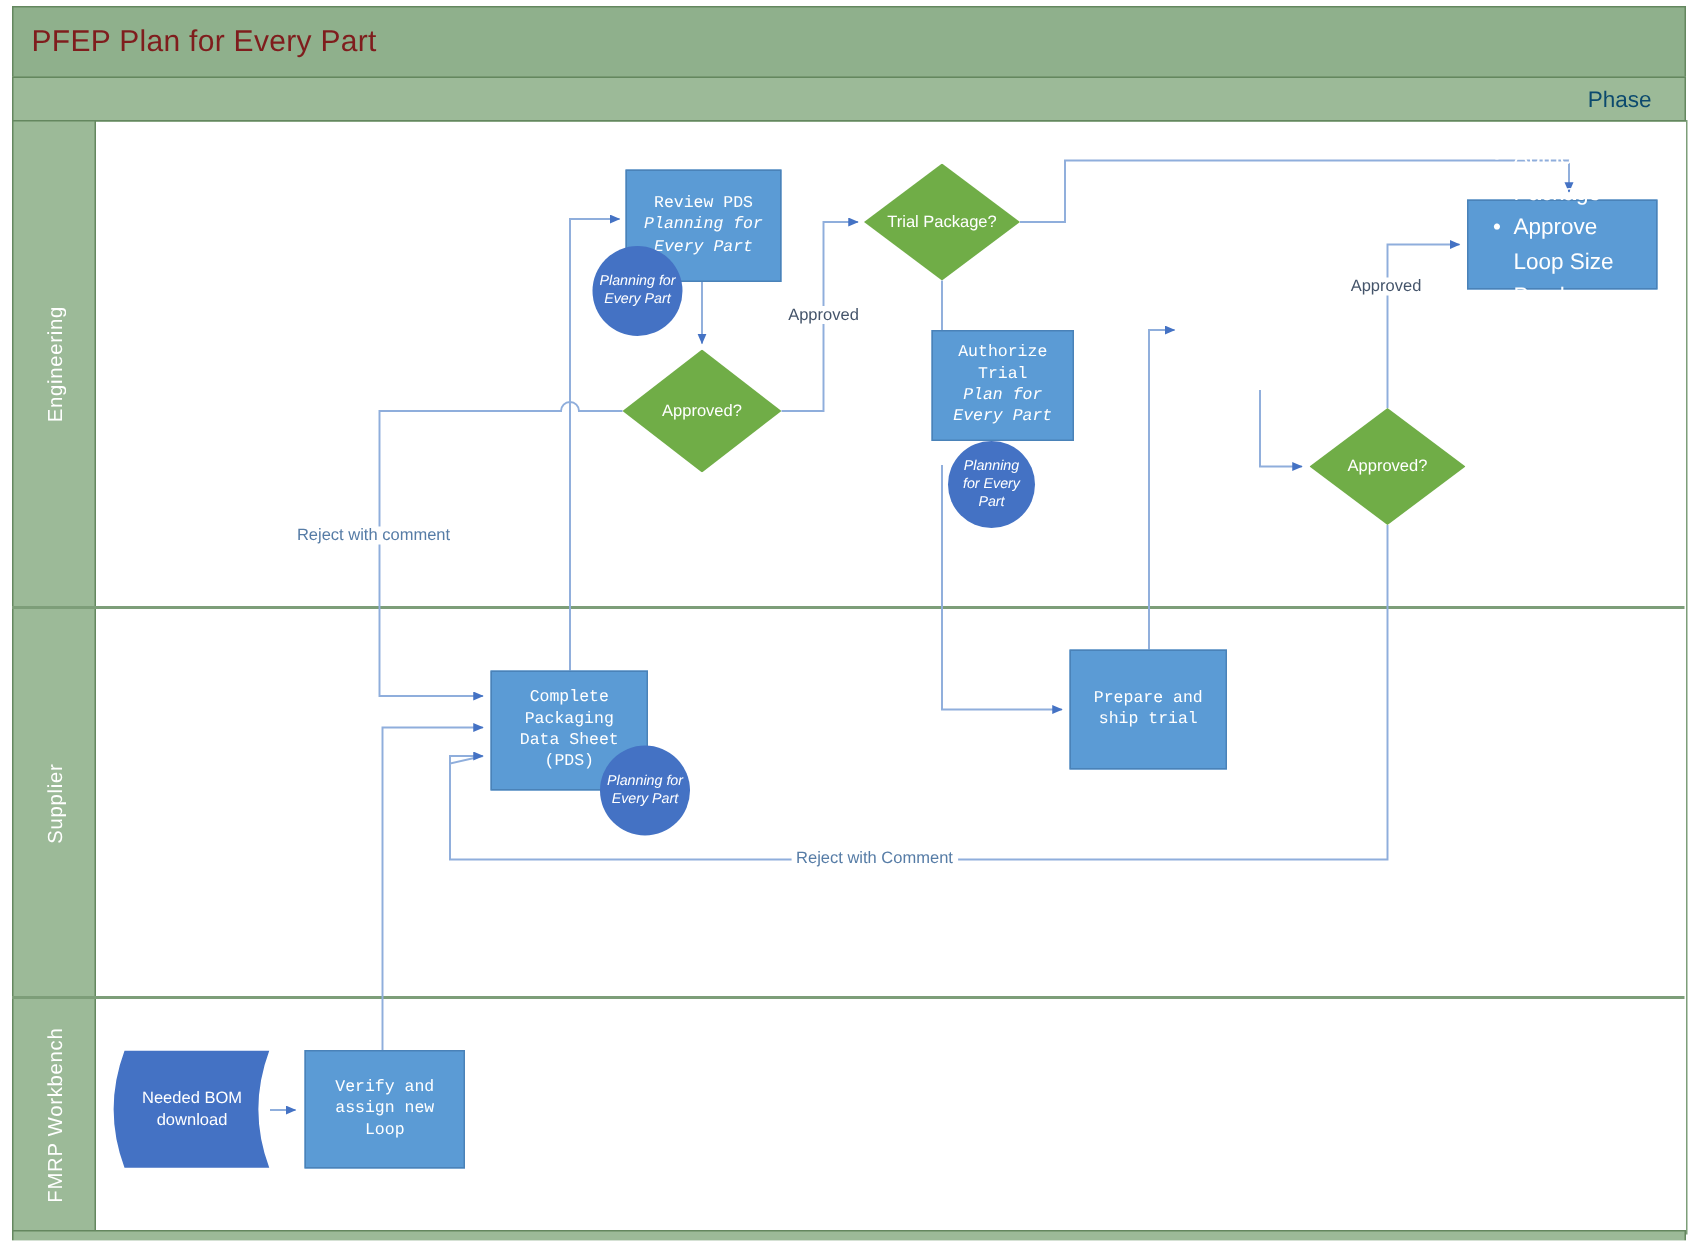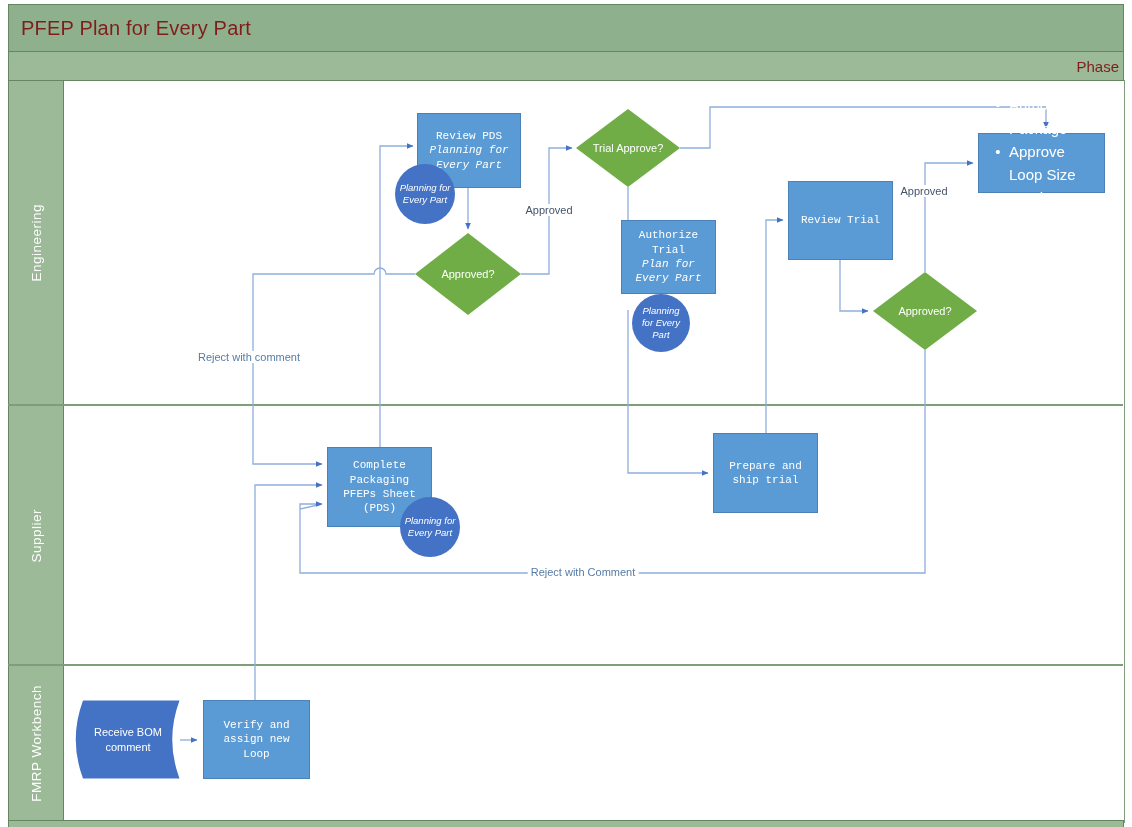--- a/index.html
+++ b/index.html
@@ -14,21 +14,21 @@
     left:8px;top:4px;width:1114px;height:46px;
     background:#8fb08c;border:1px solid #64875f;
     display:flex;align-items:center;z-index:1;
   }
   .title-bar .t{color:#7f1d1d;font-size:20px;padding-left:12px;letter-spacing:.2px;}
   .phase-bar{
     left:8px;top:51px;width:1114px;height:28px;
     background:#9cba98;border:1px solid #64875f;
     display:flex;align-items:center;justify-content:flex-end;z-index:1;
   }
-  .phase-bar .t{color:#7f1d1d;font-size:15px;padding-right:4px;}
+  .phase-bar .t{color:#0c4a6e;font-size:15px;padding-right:22px;}
   .canvas{
     left:62px;top:80px;width:1061px;height:741px;
     background:#ffffff;border:1px solid #7d9e79;z-index:0;
   }
   .lane-label{
     left:8px;width:54px;background:#9cba98;border:1px solid #64875f;
     display:flex;align-items:center;justify-content:center;z-index:1;
   }
   .lane-label .t{
     color:#ffffff;font-size:13.5px;white-space:nowrap;
@@ -132,39 +132,36 @@
   <div class="abs proc" style="left:417px;top:113px;width:104px;height:75px;flex-direction:column;">
     <div>Review PDS</div>
     <div class="sub">Planning for Every Part</div>
   </div>
   <div class="abs badge" style="left:395px;top:164px;width:60px;height:60px;">
     <span>Planning for Every Part</span>
   </div>
 
   <div class="abs diamond" style="left:576px;top:109px;width:104px;height:78px;">
     <div class="shape"></div>
-    <span class="t">Trial Approve?</span>
+    <span class="t">Trial Package?</span>
   </div>
 
   <div class="abs diamond" style="left:415px;top:233px;width:106px;height:82px;">
     <div class="shape"></div>
     <span class="t">Approved?</span>
   </div>
 
   <div class="abs proc" style="left:577px;top:220px;width:95px;height:74px;flex-direction:column;margin-left:44px;">
     <div>Authorize Trial</div>
     <div class="sub">Plan for Every Part</div>
   </div>
   <div class="abs badge" style="left:632px;top:294px;width:58px;height:58px;">
     <span>Planning for Every Part</span>
   </div>
 
-  <div class="abs proc" style="left:788px;top:181px;width:105px;height:79px;">
-    <span>Review Trial</span>
-  </div>
 
   <div class="abs diamond" style="left:873px;top:272px;width:104px;height:78px;">
     <div class="shape"></div>
     <span class="t">Approved?</span>
   </div>
 
   <div class="abs pkg" style="left:978px;top:133px;width:127px;height:60px;">
     <div class="pkg-row">
       <span class="pkg-bullet"></span>
       <span>Authorize Package</span>
@@ -173,35 +170,35 @@
       <span class="pkg-bullet"></span>
       <span>Approve Loop Size</span>
     </div>
     <div class="pkg-row">
       <span class="pkg-bullet"></span>
       <span>Purchase Containers</span>
     </div>
   </div>
 
   <div class="abs proc" style="left:327px;top:447px;width:105px;height:80px;">
-    <span>Complete Packaging PFEPs Sheet (PDS)</span>
+    <span>Complete Packaging Data Sheet (PDS)</span>
   </div>
   <div class="abs badge" style="left:400px;top:497px;width:60px;height:60px;">
     <span>Planning for Every Part</span>
   </div>
 
   <div class="abs proc" style="left:713px;top:433px;width:105px;height:80px;text-align:center;">
     <span>Prepare and ship trial</span>
   </div>
 
   <div class="abs stored" style="left:70px;top:700px;width:110px;height:79px;">
     <svg width="110" height="79" viewBox="0 0 110 79">
       <path d="M13,0.5 H109.5 Q95,39.5 109.5,78.5 H13 Q-1.5,39.5 13,0.5 Z" fill="#4472c4"></path>
     </svg>
-    <div class="txt">Receive BOM comment</div>
+    <div class="txt">Needed BOM download</div>
   </div>
 
   <div class="abs proc" style="left:203px;top:700px;width:107px;height:79px;background:#5b9bd5;">
     <span>Verify and assign new Loop</span>
   </div>
 
   <div class="abs clabel" style="left:549px;top:204px;">Approved</div>
   <div class="abs clabel" style="left:924px;top:185px;">Approved</div>
   <div class="abs clabel blue" style="left:249px;top:351px;">Reject with comment</div>
   <div class="abs clabel blue" style="left:583px;top:566px;">Reject with Comment</div>

